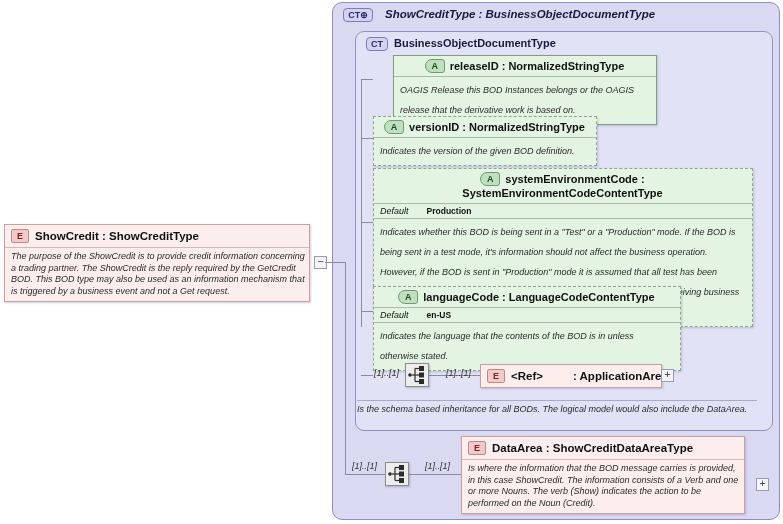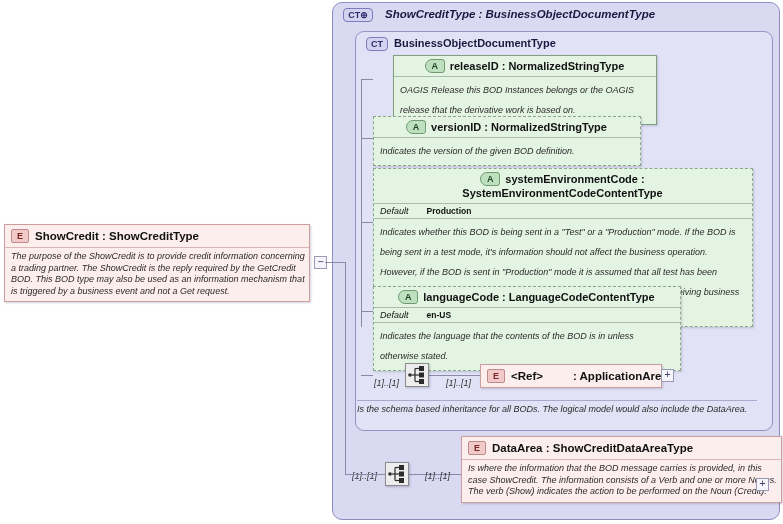--- a/index.html
+++ b/index.html
@@ -196,21 +196,20 @@
     box-sizing: border-box;
   }
 
   
   .card {
     position: absolute;
     font-size: 9px;
     font-style: italic;
     color: #333;
     white-space: nowrap;
-    margin-top: 10px;
   }
 
   
   .ln-h { position: absolute; height: 0; border-top: 1px solid #8a8aa8; }
   .ln-v { position: absolute; width: 0; border-left: 1px solid #8a8aa8; }
 </style>
 </head>
 <body>
 
 <div class="abs" id="ct-outer">
@@ -233,21 +232,21 @@
 <div class="ln-h" style="left:361px; top:311px; width:12px;"></div>
 <div class="ln-h" style="left:361px; top:375px; width:12px;"></div>
 
 <div class="attr-box solid" style="left:373px; top:55px; width:264px;margin-left:20px;">
   <div class="attr-head">
     <span class="badge badge-a">A</span><span class="nm">releaseID : NormalizedStringType</span>
   </div>
   <div class="attr-doc">OAGIS Release this BOD Instances belongs or the OAGIS release that the derivative work is based on.</div>
 </div>
 
-<div class="attr-box dashed" style="left:373px; top:116px; width:268px;">
+<div class="attr-box dashed" style="left:373px; top:116px; width:224px;">
   <div class="attr-head">
     <span class="badge badge-a">A</span><span class="nm">versionID : NormalizedStringType</span>
   </div>
   <div class="attr-doc">Indicates the version of the given BOD definition.</div>
 </div>
 
 <div class="attr-box dashed" style="left:373px; top:168px; width:380px;">
   <div class="attr-head">
     <span class="badge badge-a">A</span><span class="nm">systemEnvironmentCode : SystemEnvironmentCodeContentType</span>
   </div>
@@ -313,21 +312,21 @@
     <line x1="9" y1="11" x2="13" y2="11" stroke="#2b2b2b" stroke-width="1.2"></line>
     <line x1="9" y1="17.5" x2="13" y2="17.5" stroke="#2b2b2b" stroke-width="1.2"></line>
     <rect x="13" y="2" width="5" height="5" fill="#2b2b2b"></rect>
     <rect x="13" y="8.5" width="5" height="5" fill="#2b2b2b"></rect>
     <rect x="13" y="15" width="5" height="5" fill="#2b2b2b"></rect>
   </svg>
 </div>
 
 <div class="card" style="left:425px; top:461px;">[1]..[1]</div>
 
-<div class="el-box solid" style="left:461px; top:436px; width:321px;">
+<div class="el-box solid" style="left:461px; top:436px; width:284px;">
   <div class="el-head">
     <span class="badge badge-e">E</span><span class="nm">DataArea : ShowCreditDataAreaType</span>
   </div>
   <div class="el-doc">Is where the information that the BOD message carries is provided, in this case ShowCredit. The information consists of a Verb and one or more Nouns. The verb (Show) indicates the action to be performed on the Noun (Credit).</div>
 </div>
 <div class="expander" style="left:756px; top:478px;">+</div>
 
 <div class="el-box solid" style="left:4px; top:224px; width:306px;">
   <div class="el-head">
     <span class="badge badge-e">E</span><span class="nm">ShowCredit : ShowCreditType</span>

